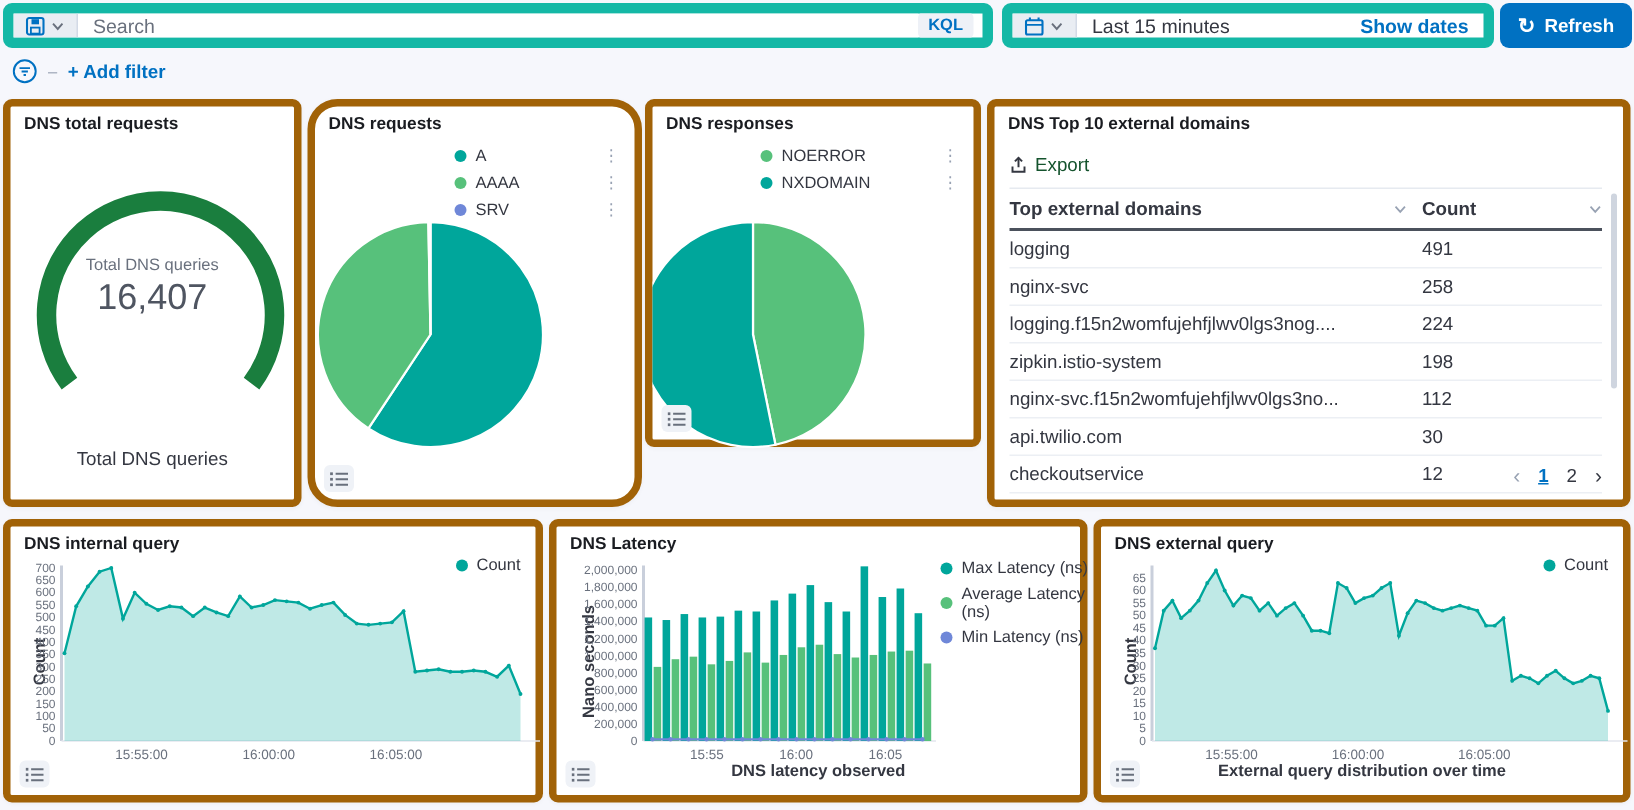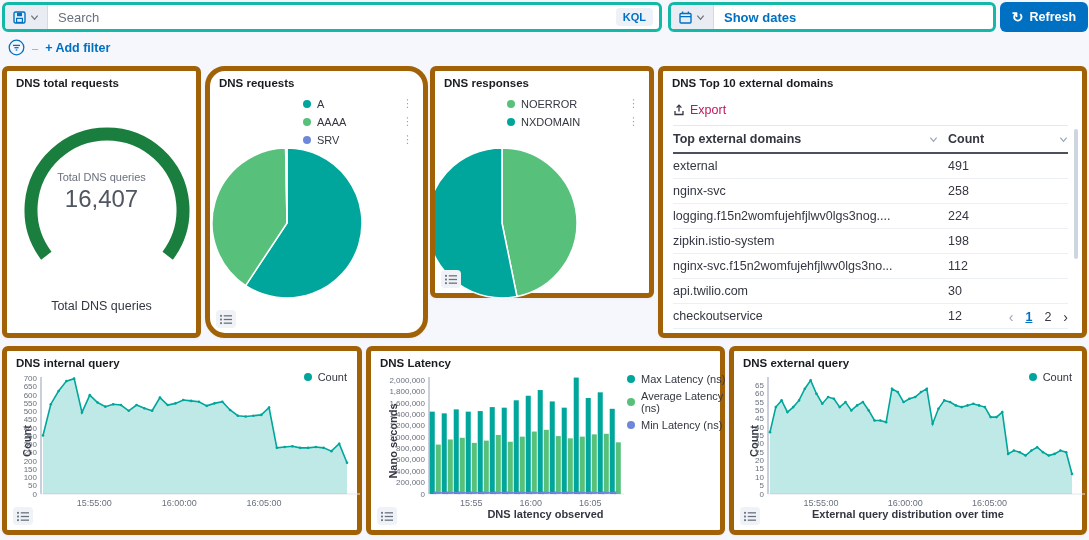--- a/index.html
+++ b/index.html
@@ -4,21 +4,21 @@
 <style>
   * { box-sizing: border-box; margin: 0; padding: 0; }
   html,body { width:1089px; height:540px; }
   body {
     font-family: "Liberation Sans", sans-serif;
     background:#f6f7fc; color:#343741; position:relative; overflow:hidden;
     font-size:13px;
   }
   
   .bar { position:absolute; display:flex; align-items:stretch; background:#fff;
-         border:3px solid #14b8a6; border-radius:6px; height:30px; overflow:hidden; }
+         border:7px solid #14b8a6; border-radius:6px; height:30px; overflow:hidden; }
   #querybar { left:2px; top:2px; width:660px; }
   #datebar  { left:668px; top:2px; width:328px; }
   .bar-seg { display:flex; align-items:center; gap:4px; padding:0 8px;
              background:#e9edf3; border-right:1px solid #d3dae6; cursor:pointer; }
   .search-input { flex:1; border:none; outline:none; padding:0 10px; font-size:13px;
                   font-family:"Liberation Sans",sans-serif; color:#343741; }
   .search-input::placeholder { color:#69707d; }
   .kql-chip { align-self:center; margin-right:6px; background:#eef1f7; color:#0071c2;
               font-weight:bold; font-size:11px; padding:3px 7px; border-radius:4px; cursor:pointer; }
   .time-text { flex:1; display:flex; align-items:center; padding:0 10px; color:#343741; cursor:pointer; }
@@ -54,21 +54,21 @@
   .legend-row { display:flex; align-items:center; gap:6px; cursor:pointer; }
   .legend-dot { width:8px; height:8px; border-radius:50%; flex:0 0 auto; }
   .legend-label { font-size:11px; color:#343741; }
   .legend-menu { margin-left:auto; color:#98a2b3; font-size:11px; cursor:pointer; padding:0 2px; }
   #legend-req { top:26px; right:8px; width:112px; }
   #legend-res { top:26px; right:8px; width:134px; }
   #legend-int, #legend-ext { top:20px; right:10px; }
   #legend-lat { top:22px; left:256px; width:100px; }
   
   .export-row { position:absolute; top:32px; left:10px; display:flex; align-items:center;
-                gap:5px; font-size:12.5px; color:#be185d; cursor:pointer; }
+                gap:5px; font-size:12.5px; color:#14532d; cursor:pointer; }
   .dtable { position:absolute; left:10px; right:14px; top:54px; }
   .thead { display:flex; border-top:1px solid #e6eaf0; border-bottom:2px solid #4b515c;
            font-weight:bold; font-size:12.5px; }
   .thead .hc { display:flex; align-items:center; gap:4px; padding:6px 0; }
   .hc.domain { flex:1; }
   .hc.count { width:120px; justify-content:space-between; }
   .trow { display:flex; border-bottom:1px solid #eceff4; font-size:12.5px; }
   .tcell { padding:5px 0; }
   .tcell.domain { flex:1; }
   .tcell.count { width:120px; }
@@ -119,20 +119,21 @@
     <svg class="icon" width="13" height="13" viewBox="0 0 13 13">
       <rect x="1" y="2.5" width="11" height="9.5" rx="1" fill="none" stroke="#0071c2" stroke-width="1.4"></rect>
       <line x1="1" y1="5.6" x2="12" y2="5.6" stroke="#0071c2" stroke-width="1.2"></line>
       <line x1="3.6" y1="0.6" x2="3.6" y2="3" stroke="#0071c2" stroke-width="1.4"></line>
       <line x1="9.4" y1="0.6" x2="9.4" y2="3" stroke="#0071c2" stroke-width="1.4"></line>
     </svg>
     <svg class="icon" width="9" height="9" viewBox="0 0 10 10">
       <polyline points="1.5,3 5,7 8.5,3" fill="none" stroke="#69707d" stroke-width="1.4"></polyline>
     </svg>
   </div>
+  <span class="time-text">Last 15 minutes</span>
   <span class="show-dates">Show dates</span>
 </div>
 
 <button id="refresh-btn">
   <span class="refresh-glyph">↻</span>
   <span>Refresh</span>
 </button>
 
 <div id="filterbar">
   <svg class="icon" width="17" height="17" viewBox="0 0 17 17">
@@ -251,21 +252,21 @@
       </div>
       <div class="hc count">
         <span>Count</span>
         <svg width="9" height="9" viewBox="0 0 10 10">
           <polyline points="1.5,3 5,7 8.5,3" fill="none" stroke="#98a2b3" stroke-width="1.3"></polyline>
         </svg>
       </div>
     </div>
     <div id="domain-rows">
         <div class="trow">
-          <div class="tcell domain">external</div>
+          <div class="tcell domain">logging</div>
           <div class="tcell count">491</div>
         </div>
         <div class="trow">
           <div class="tcell domain">nginx-svc</div>
           <div class="tcell count">258</div>
         </div>
         <div class="trow">
           <div class="tcell domain">logging.f15n2womfujehfjlwv0lgs3nog....</div>
           <div class="tcell count">224</div>
         </div>

